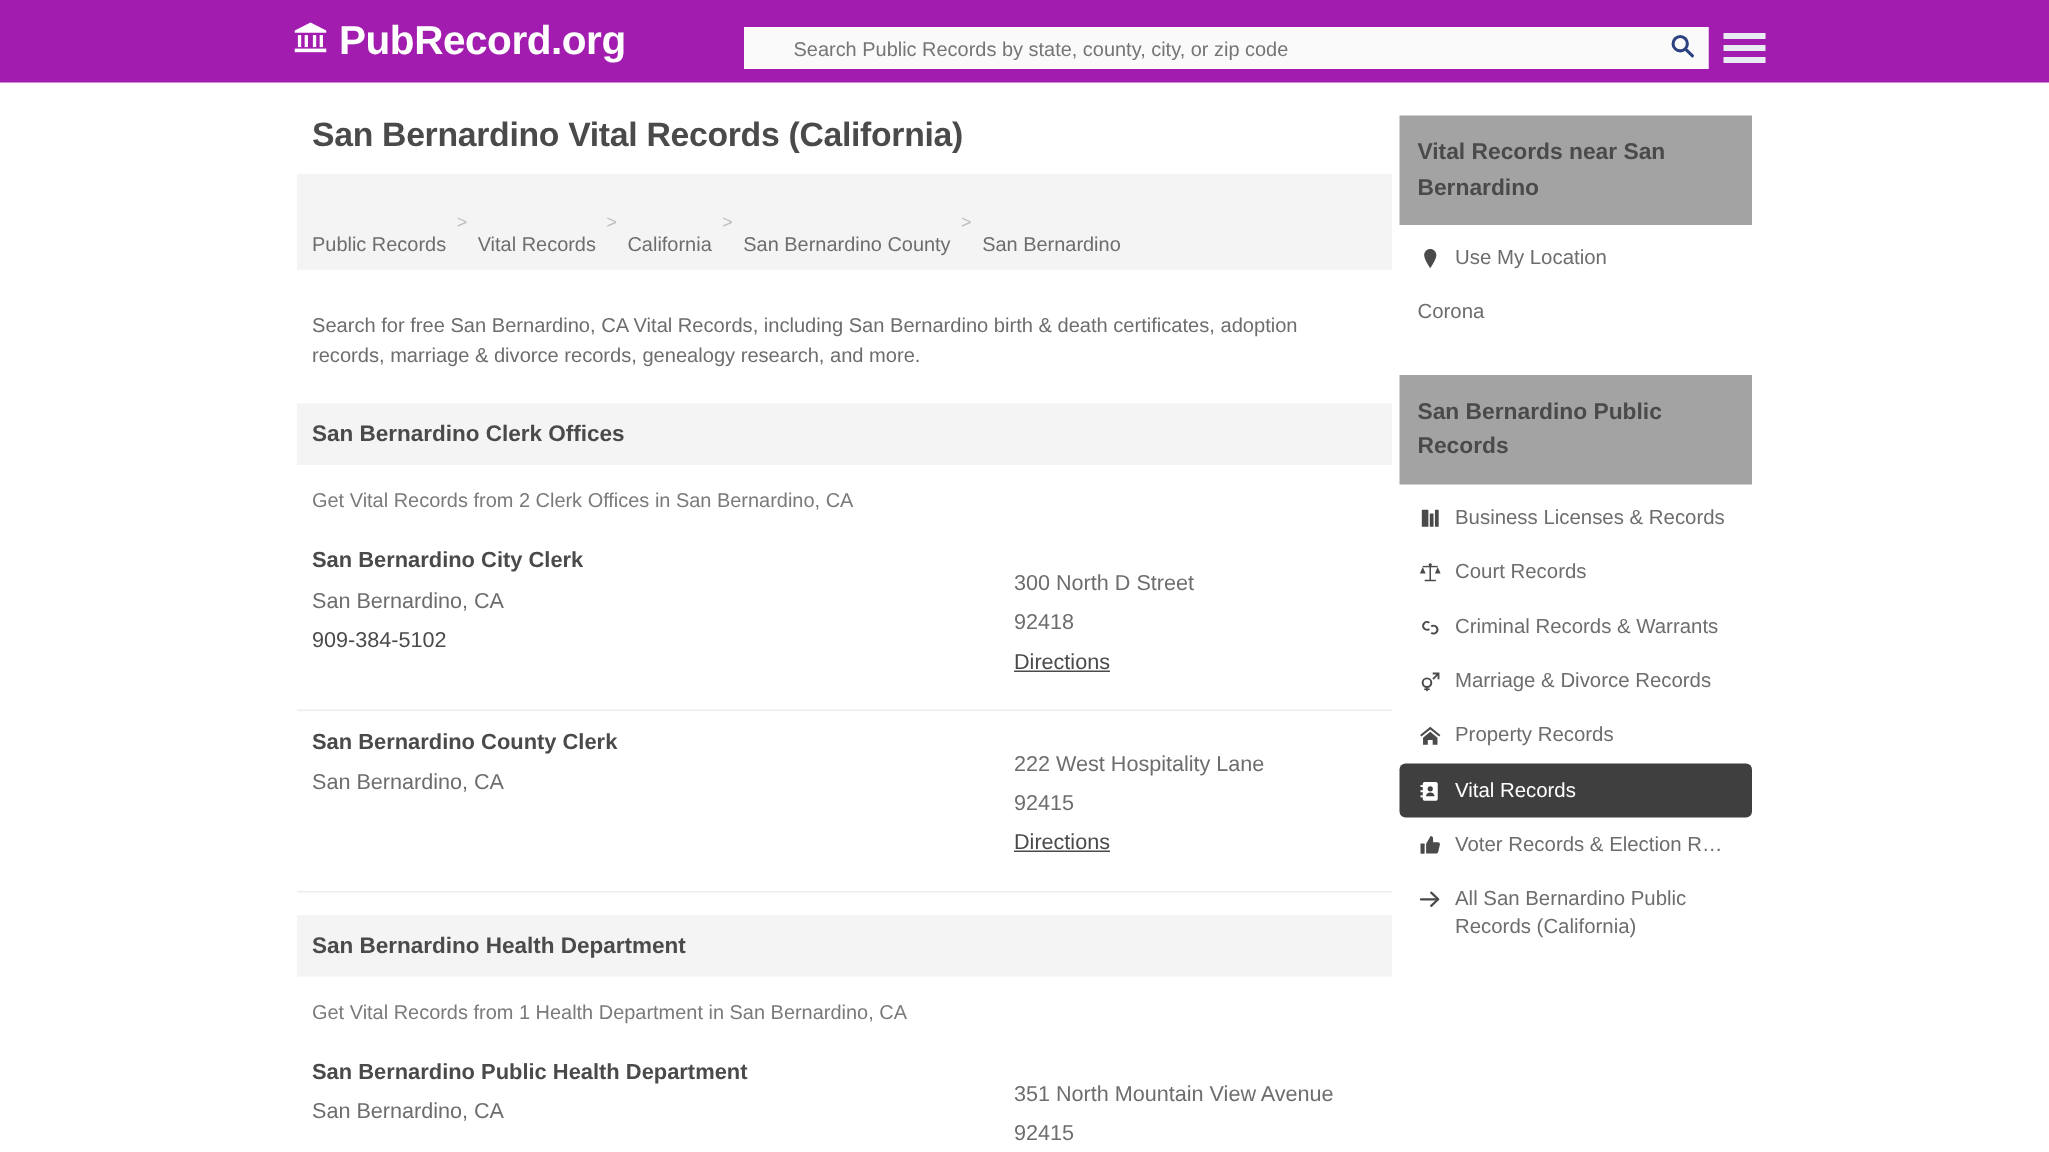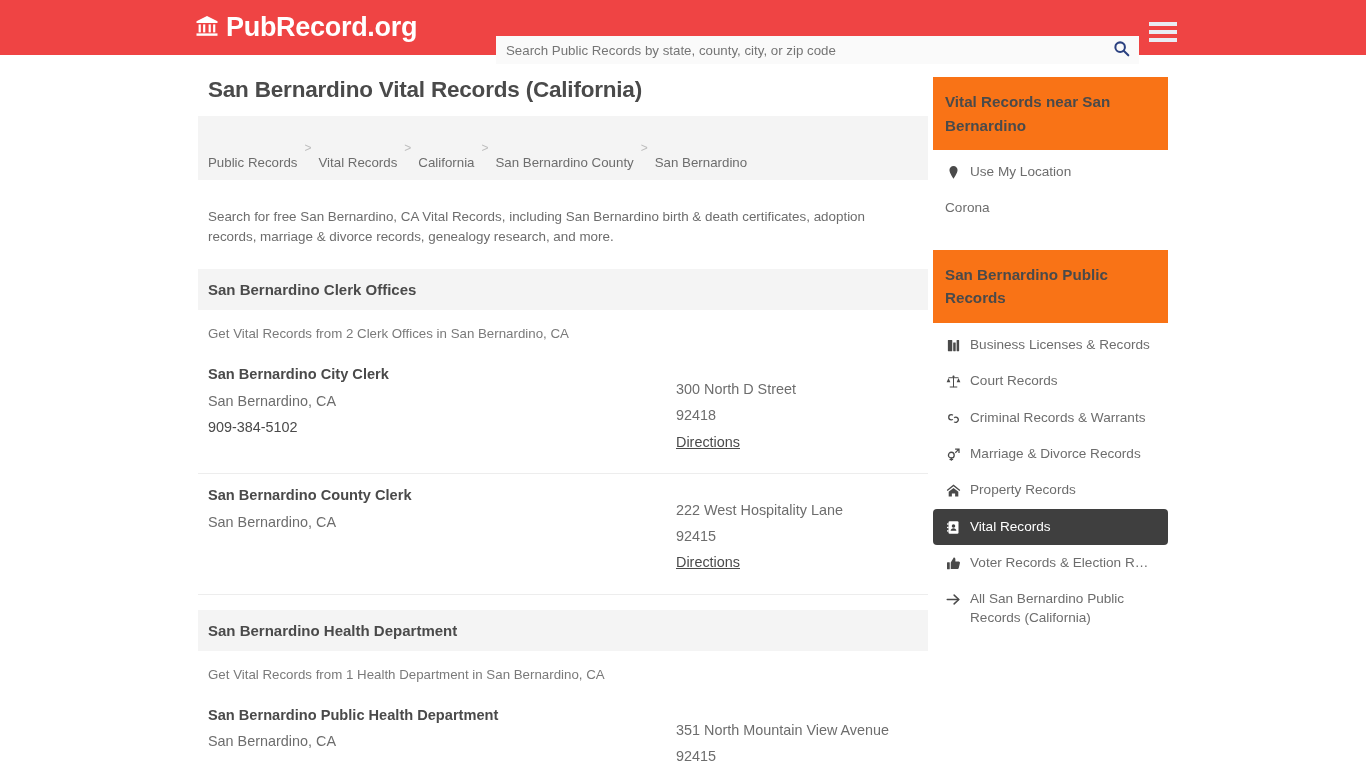--- a/index.html
+++ b/index.html
@@ -8,21 +8,21 @@
     margin: 0; padding: 0;
     width: 1366px; height: 768px;
     background: #ffffff;
     font-family: "Liberation Sans", sans-serif;
     overflow: hidden;
   }
 
   
   .site-header {
     height: 55px;
-    background: #ef4444;
+    background: #a21caf;
     display: flex;
     position: relative;
   }
   .logo {
     display: flex;
     align-items: center;
     margin-left: 195px;
     text-decoration: none;
     color: #ffffff;
     gap: 7px;
@@ -31,26 +31,27 @@
   .logo-text {
     font-size: 27px;
     font-weight: bold;
     letter-spacing: -0.3px;
     line-height: 1;
     color: #ffffff;
   }
   .search-wrap {
     position: absolute;
     left: 496px;
-    top: 36px;
+    top: 18px;
     width: 643px;
     height: 28px;
     display: flex;
     background: #fafafa;
     border: 1px solid #fafafa;
+    padding-left: 23px;
   }
   .search-input {
     flex: 1;
     border: none;
     outline: none;
     background: transparent;
     padding: 0 9px;
     font-size: 13.3px;
     font-family: "Liberation Sans", sans-serif;
     color: #555;
@@ -184,21 +185,21 @@
     font-size: 14.4px;
     color: #4a4a4a;
     text-decoration: underline;
     line-height: 1.82;
     display: inline-block;
     cursor: pointer;
   }
 
   
   .side-head {
-    background: #f97316;
+    background: #a3a3a3;
     padding: 13px 12px;
     font-size: 15.2px;
     font-weight: bold;
     color: #4a4a4a;
     line-height: 1.55;
   }
   .side-head.second { margin-top: 23px; }
   .side-list { padding: 4px 0 0 0; }
   .side-item {
     display: flex;

